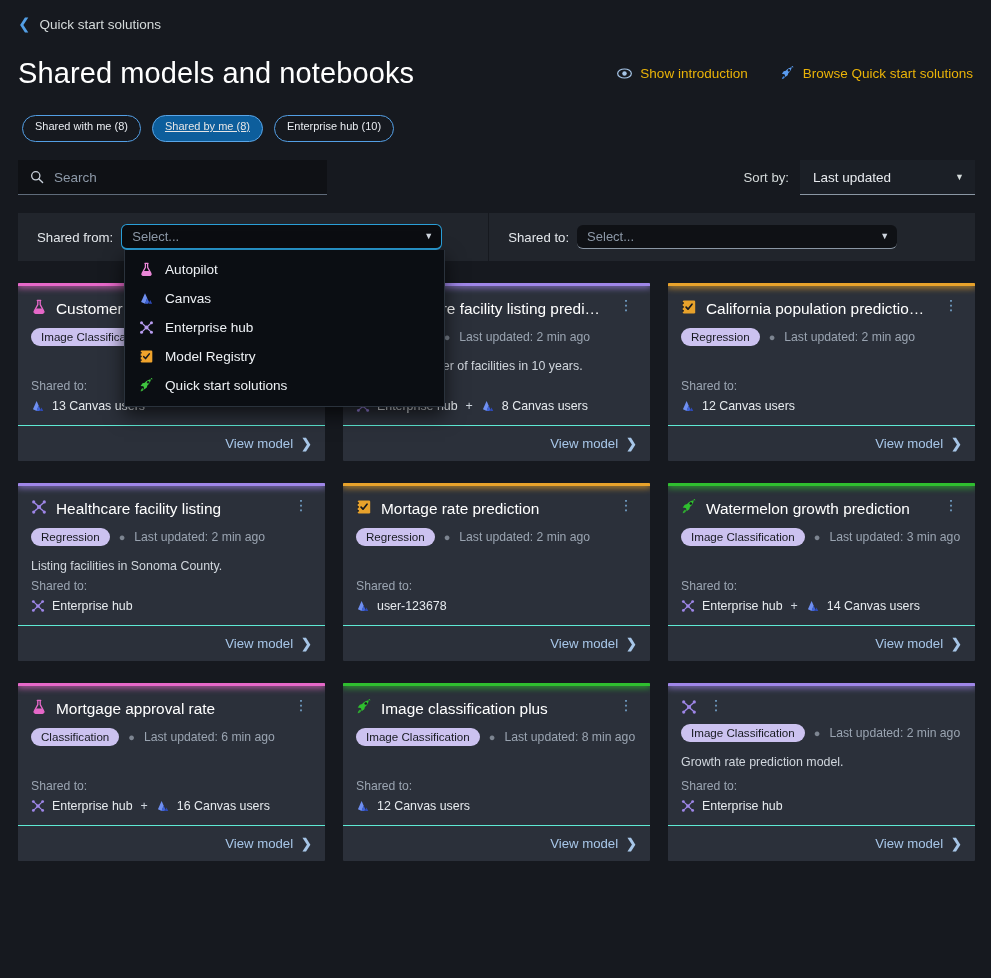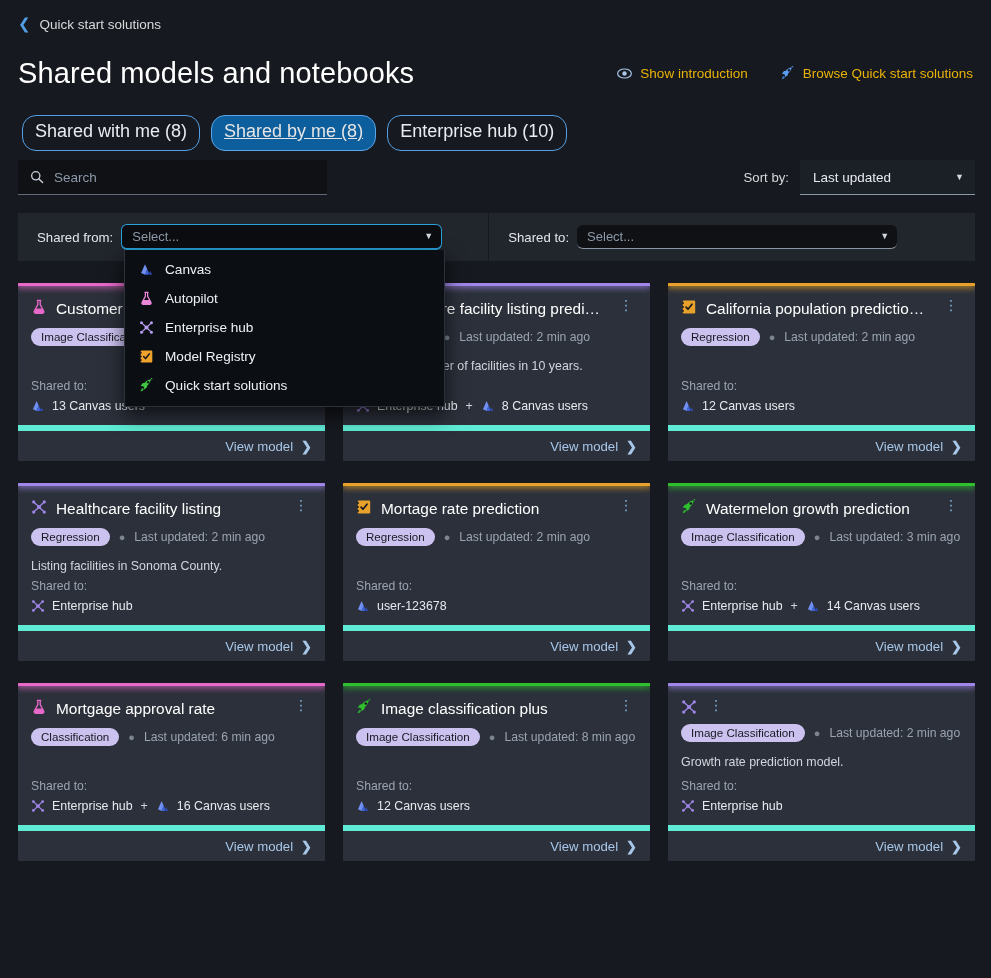--- a/index.html
+++ b/index.html
@@ -39,21 +39,21 @@
   }
   .hdr-link .ic { display: flex; align-items: center; }
 
   
   .pill-row {
     position: absolute; left: 22px; top: 115px;
     display: flex; gap: 11px;
   }
   .pill {
     border: 1px solid #539fe5; border-radius: 14px;
-    padding: 4px 12px 7px; font-size: 18px;
+    padding: 4px 12px 7px; font-size: 11px;
     color: #e9ecf1; background: transparent; cursor: pointer;
     line-height: 1.25; white-space: nowrap;
   }
   .pill.active { background: #0d5e9c; border-color: #5aa6e8; color: #e5e5e5; text-decoration: underline; }
 
   
   .search-box {
     position: absolute; left: 18px; top: 160px;
     width: 309px; height: 35px;
     background: #0f1115; border-bottom: 1px solid #5f6b7a;
@@ -143,21 +143,21 @@
   .dot { color: #7d8591; font-size: 11px; }
   .updated { font-size: 12.2px; color: #9aa4b1; white-space: nowrap; }
   .desc { margin-top: 13px; font-size: 12.4px; color: #d0d6dd; }
 
   .shared-block { position: absolute; left: 13px; bottom: 12px; }
   .shared-lbl { font-size: 12.2px; color: #9aa4b1; margin-bottom: 6px; }
   .shared-to { display: flex; align-items: center; gap: 7px; font-size: 12.4px; color: #e6eaee; white-space: nowrap; }
   .plus { color: #cfd6de; margin: 0 1px; }
 
   .card-foot {
-    height: 36px; border-top: 6px solid #5eead4;
+    height: 36px; border-top: 1px solid #5eead4;
     display: flex; align-items: center; justify-content: flex-end;
     padding-right: 13px;
   }
   .view-link {
     display: flex; align-items: center; gap: 8px;
     font-size: 13.2px; color: #a7c6e8; cursor: pointer;
   }
   .view-link .arw { font-size: 13px; font-weight: bold; }
 
   .ic-svg { display: block; }
@@ -650,35 +650,35 @@
          <span class="arw">❯</span>
        </span>
      </div>
       </div>
     </div>
 
   <div class="dropdown" id="shared-from-dropdown">
       <div class="ditem">
         <span>
           <svg class="ic-svg" width="15" height="15" viewBox="0 0 16 16">
+      <path d="M6.3 1.4h3.4M6.8 1.6v4.1L3.3 12a1.5 1.5 0 0 0 1.3 2.3h6.8A1.5 1.5 0 0 0 12.7 12L9.2 5.7V1.6" fill="none" stroke="#eb87d8" stroke-width="1.35" stroke-linecap="round" stroke-linejoin="round"></path>
+      <path d="M4.6 9.6h6.8l1.3 2.4a1.5 1.5 0 0 1-1.3 2.3H4.6A1.5 1.5 0 0 1 3.3 12z" fill="#eb87d8"></path>
+    </svg>
+        </span>
+        <span>Autopilot</span>
+      </div>
+      <div class="ditem">
+        <span>
+          <svg class="ic-svg" width="15" height="15" viewBox="0 0 16 16">
       <path d="M2.2 11.6 6.4 2.3l2.3 5.1-2.2 6.3z" fill="#6f8ff0"></path>
       <path d="M6.4 13.7 8.7 7.4l2 4.4-1 1.9z" fill="#3f63d8"></path>
       <path d="M10.2 13.7 12 9.6l2 4.1z" fill="#2d49b8"></path>
     </svg>
         </span>
         <span>Canvas</span>
-      </div>
-      <div class="ditem">
-        <span>
-          <svg class="ic-svg" width="15" height="15" viewBox="0 0 16 16">
-      <path d="M6.3 1.4h3.4M6.8 1.6v4.1L3.3 12a1.5 1.5 0 0 0 1.3 2.3h6.8A1.5 1.5 0 0 0 12.7 12L9.2 5.7V1.6" fill="none" stroke="#eb87d8" stroke-width="1.35" stroke-linecap="round" stroke-linejoin="round"></path>
-      <path d="M4.6 9.6h6.8l1.3 2.4a1.5 1.5 0 0 1-1.3 2.3H4.6A1.5 1.5 0 0 1 3.3 12z" fill="#eb87d8"></path>
-    </svg>
-        </span>
-        <span>Autopilot</span>
       </div>
       <div class="ditem">
         <span>
           <svg class="ic-svg" width="15" height="15" viewBox="0 0 16 16">
       <circle cx="8" cy="8" r="2.1" fill="#b89cf0"></circle>
       <circle cx="2.7" cy="2.9" r="1.6" fill="#b89cf0"></circle>
       <circle cx="13.3" cy="2.9" r="1.6" fill="#b89cf0"></circle>
       <circle cx="2.7" cy="13.1" r="1.6" fill="#b89cf0"></circle>
       <circle cx="13.3" cy="13.1" r="1.6" fill="#b89cf0"></circle>
       <path d="M3.7 3.9 6.6 6.6M12.3 3.9 9.4 6.6M3.7 12.1 6.6 9.4M12.3 12.1 9.4 9.4" stroke="#b89cf0" stroke-width="1.3" stroke-linecap="round"></path>

